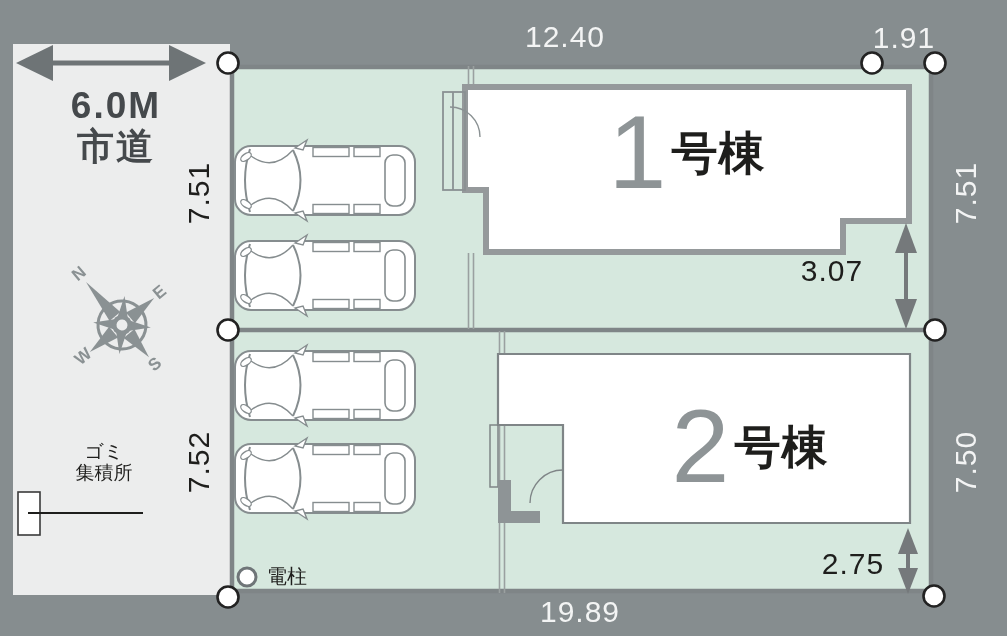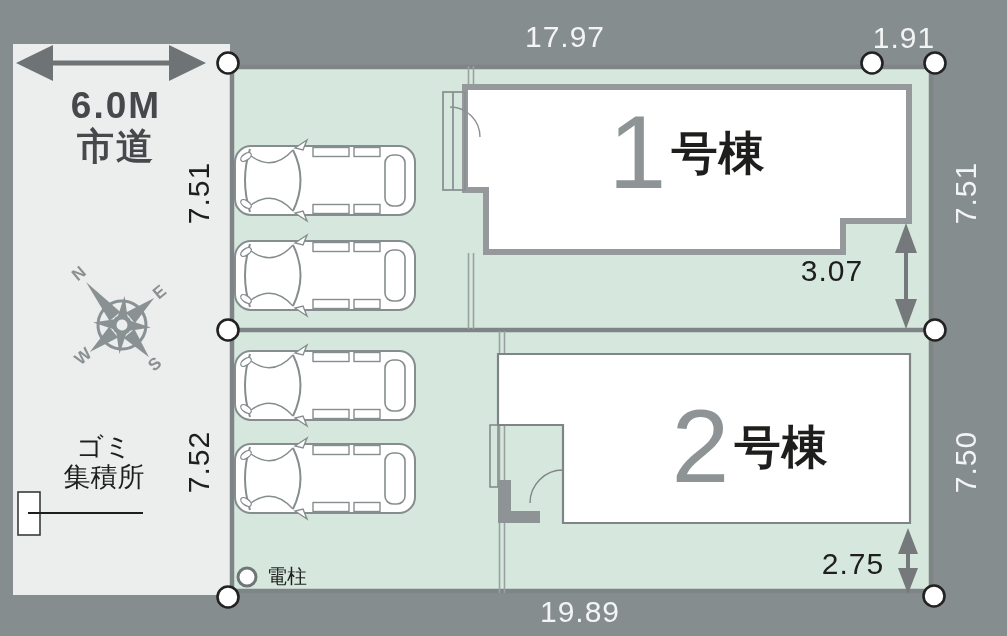--- a/index.html
+++ b/index.html
@@ -15,21 +15,21 @@
     position:absolute;
     transform:translate(-50%,-50%);
     white-space:nowrap;
     line-height:1;
     user-select:none;
   }
   .lbl.vert{transform:translate(-50%,-50%) rotate(-90deg);}
   .dim{font-size:30px;letter-spacing:1px;color:#1E1E1C;}
   .dim.white{color:#F3F4F4;}
   .road-label{font-size:37px;font-weight:bold;color:#45494C;letter-spacing:2px;text-align:center;}
-  .garbage{font-size:27px;color:#1E1E1C;text-align:center;line-height:1.1;}
+  .garbage{font-size:19px;color:#1E1E1C;text-align:center;line-height:1.1;}
   .pole-label{font-size:20px;color:#1E1E1C;}
   .bldg-label{display:flex;align-items:center;gap:5px;}
   .bnum{font-size:104px;color:#8E9496;line-height:.9;}
   .bsuf{font-size:46px;font-weight:bold;color:#1E1E1C;letter-spacing:1px;}
 </style>
 </head>
 <body>
 
 <div class="canvas">
 
@@ -146,21 +146,21 @@
       <circle cx="228" cy="63" r="10.5"></circle>
       <circle cx="872" cy="63" r="10.5"></circle>
       <circle cx="935" cy="63" r="10.5"></circle>
       <circle cx="228" cy="330" r="10.5"></circle>
       <circle cx="935" cy="330" r="10.5"></circle>
       <circle cx="228" cy="597" r="10.5"></circle>
       <circle cx="934" cy="596" r="10.5"></circle>
     </g>
   </svg>
 
-  <div class="lbl dim white" style="left:565px;top:37px">17.97</div>
+  <div class="lbl dim white" style="left:565px;top:37px">12.40</div>
   <div class="lbl dim white" style="left:904px;top:38px">1.91</div>
   <div class="lbl dim vert" style="left:199px;top:193px">7.51</div>
   <div class="lbl dim white vert" style="left:966px;top:193px">7.51</div>
   <div class="lbl dim" style="left:832px;top:271px">3.07</div>
   <div class="lbl dim vert" style="left:199px;top:462px">7.52</div>
   <div class="lbl dim white vert" style="left:966px;top:462px">7.50</div>
   <div class="lbl dim" style="left:853px;top:564px">2.75</div>
   <div class="lbl dim white" style="left:580px;top:612px">19.89</div>
 
   <div class="lbl road-label" style="left:116px;top:105px">6.0M</div>

